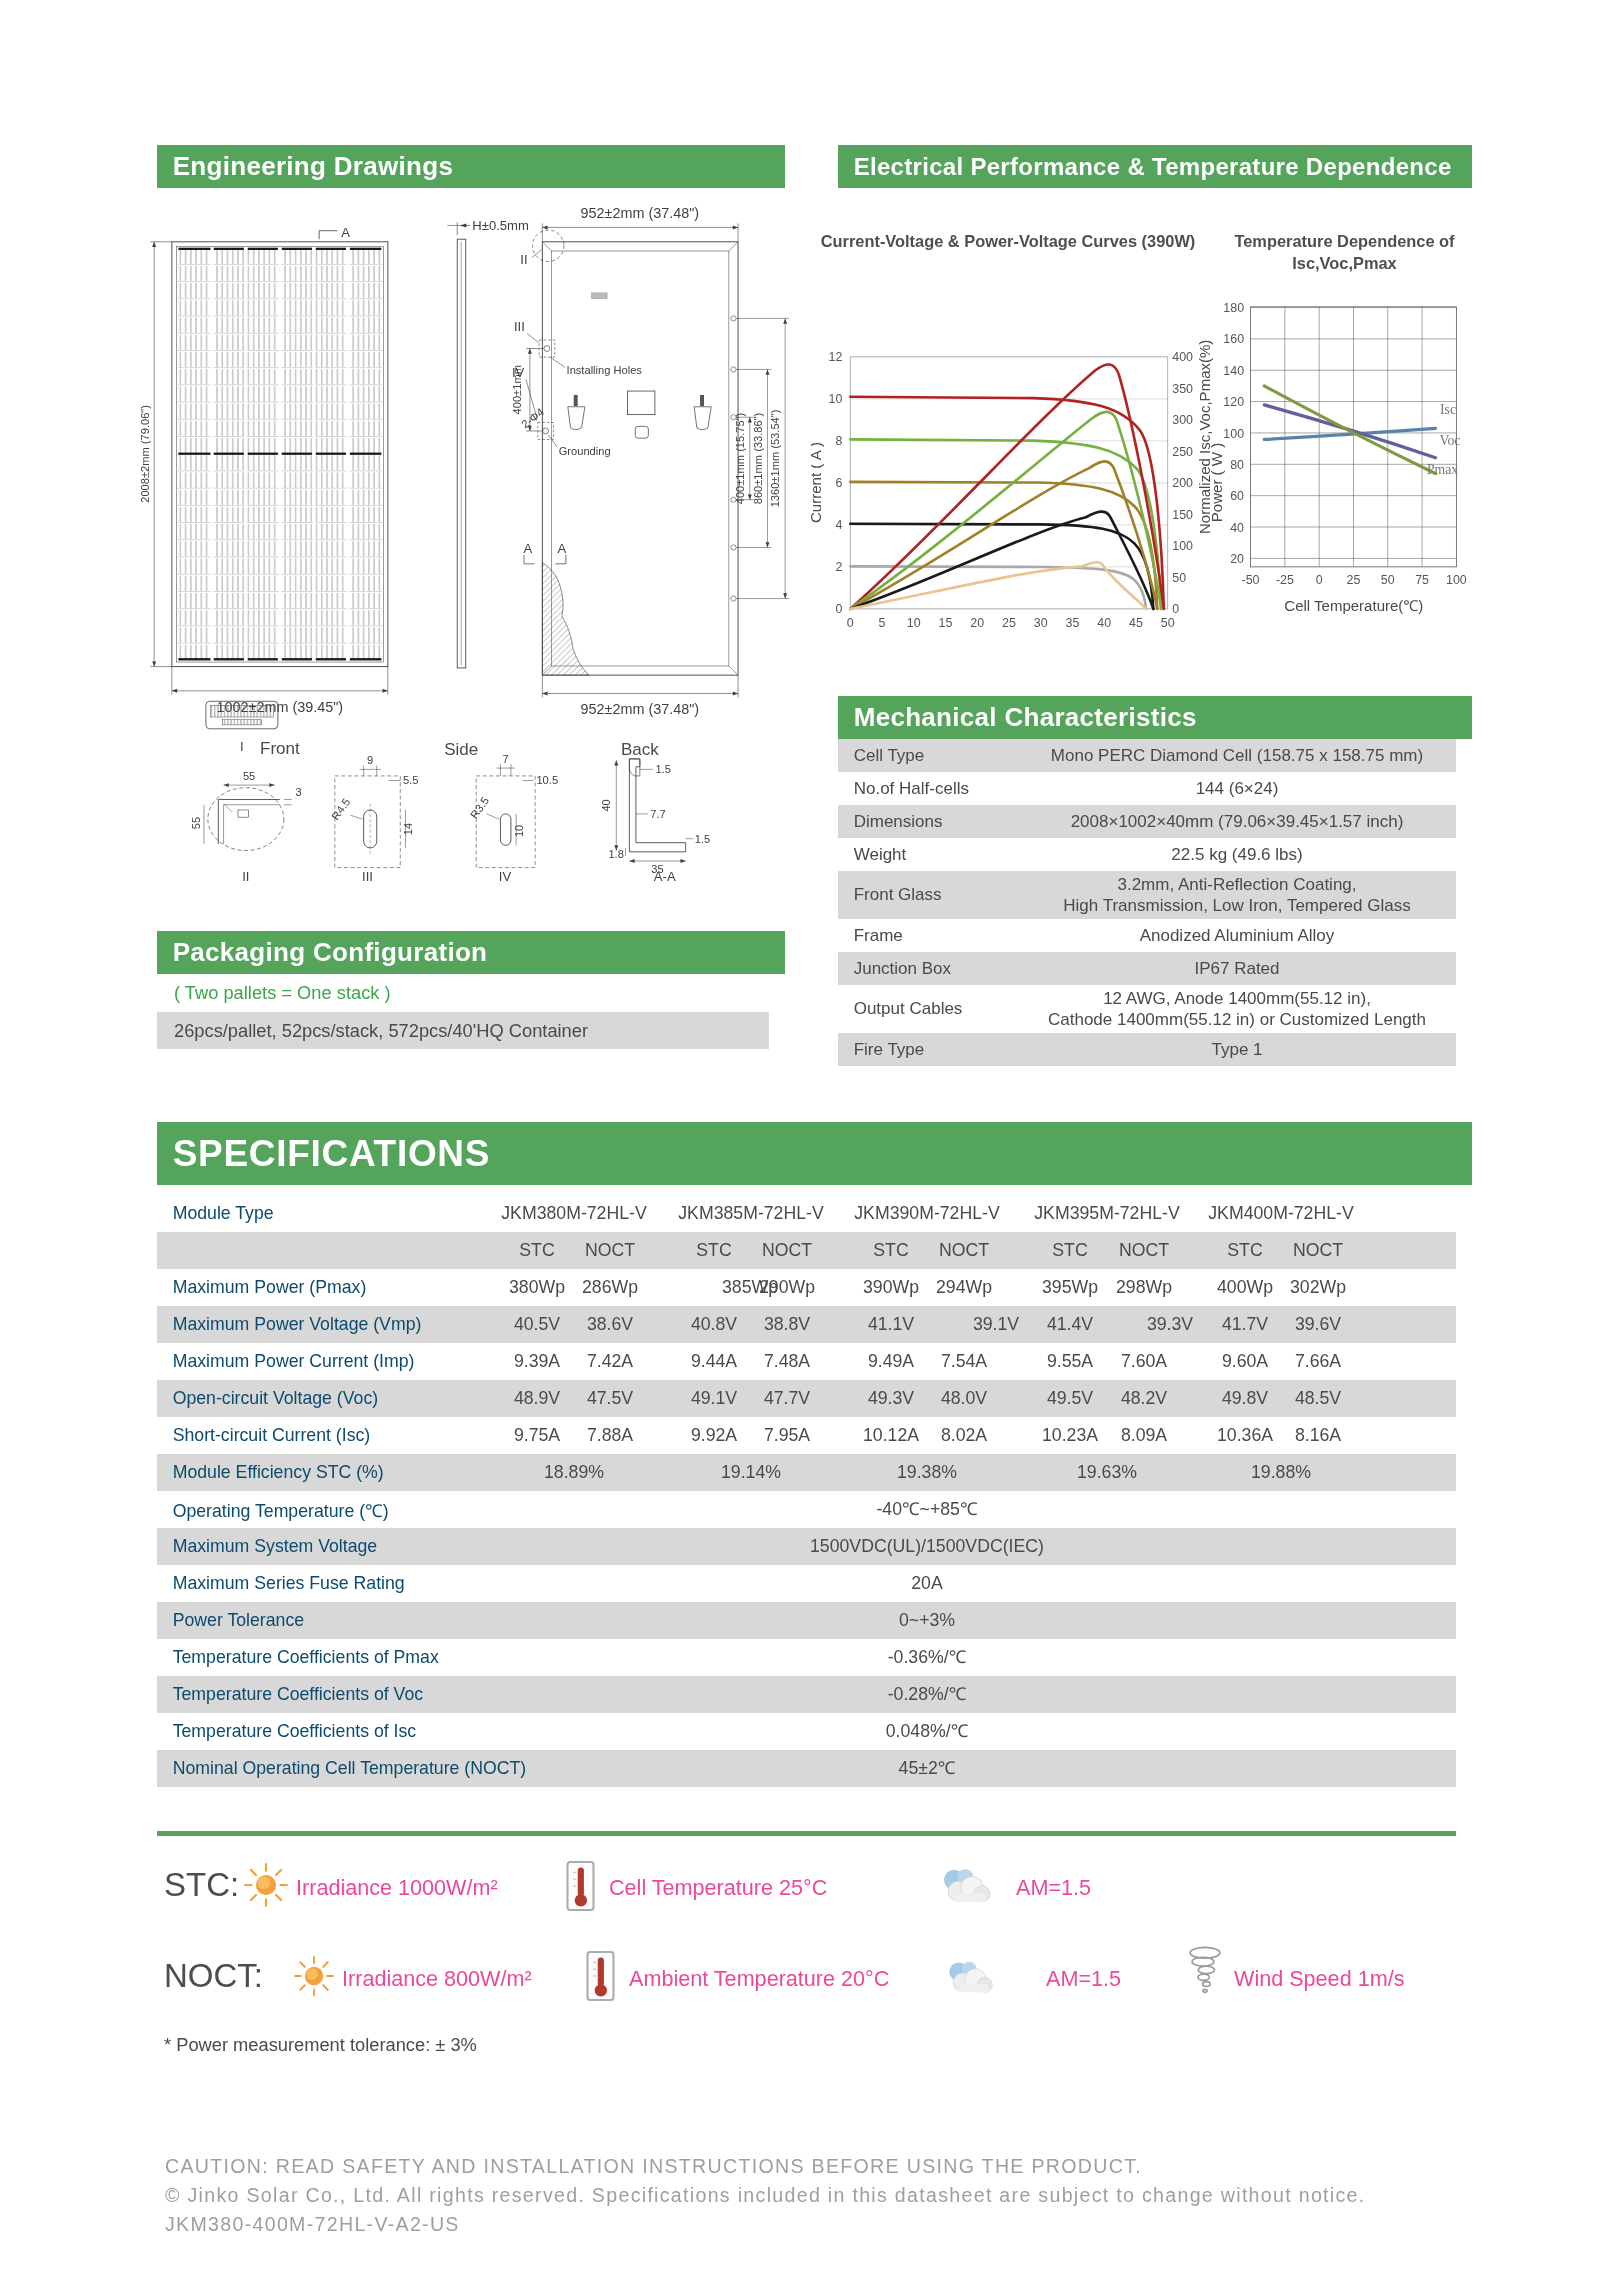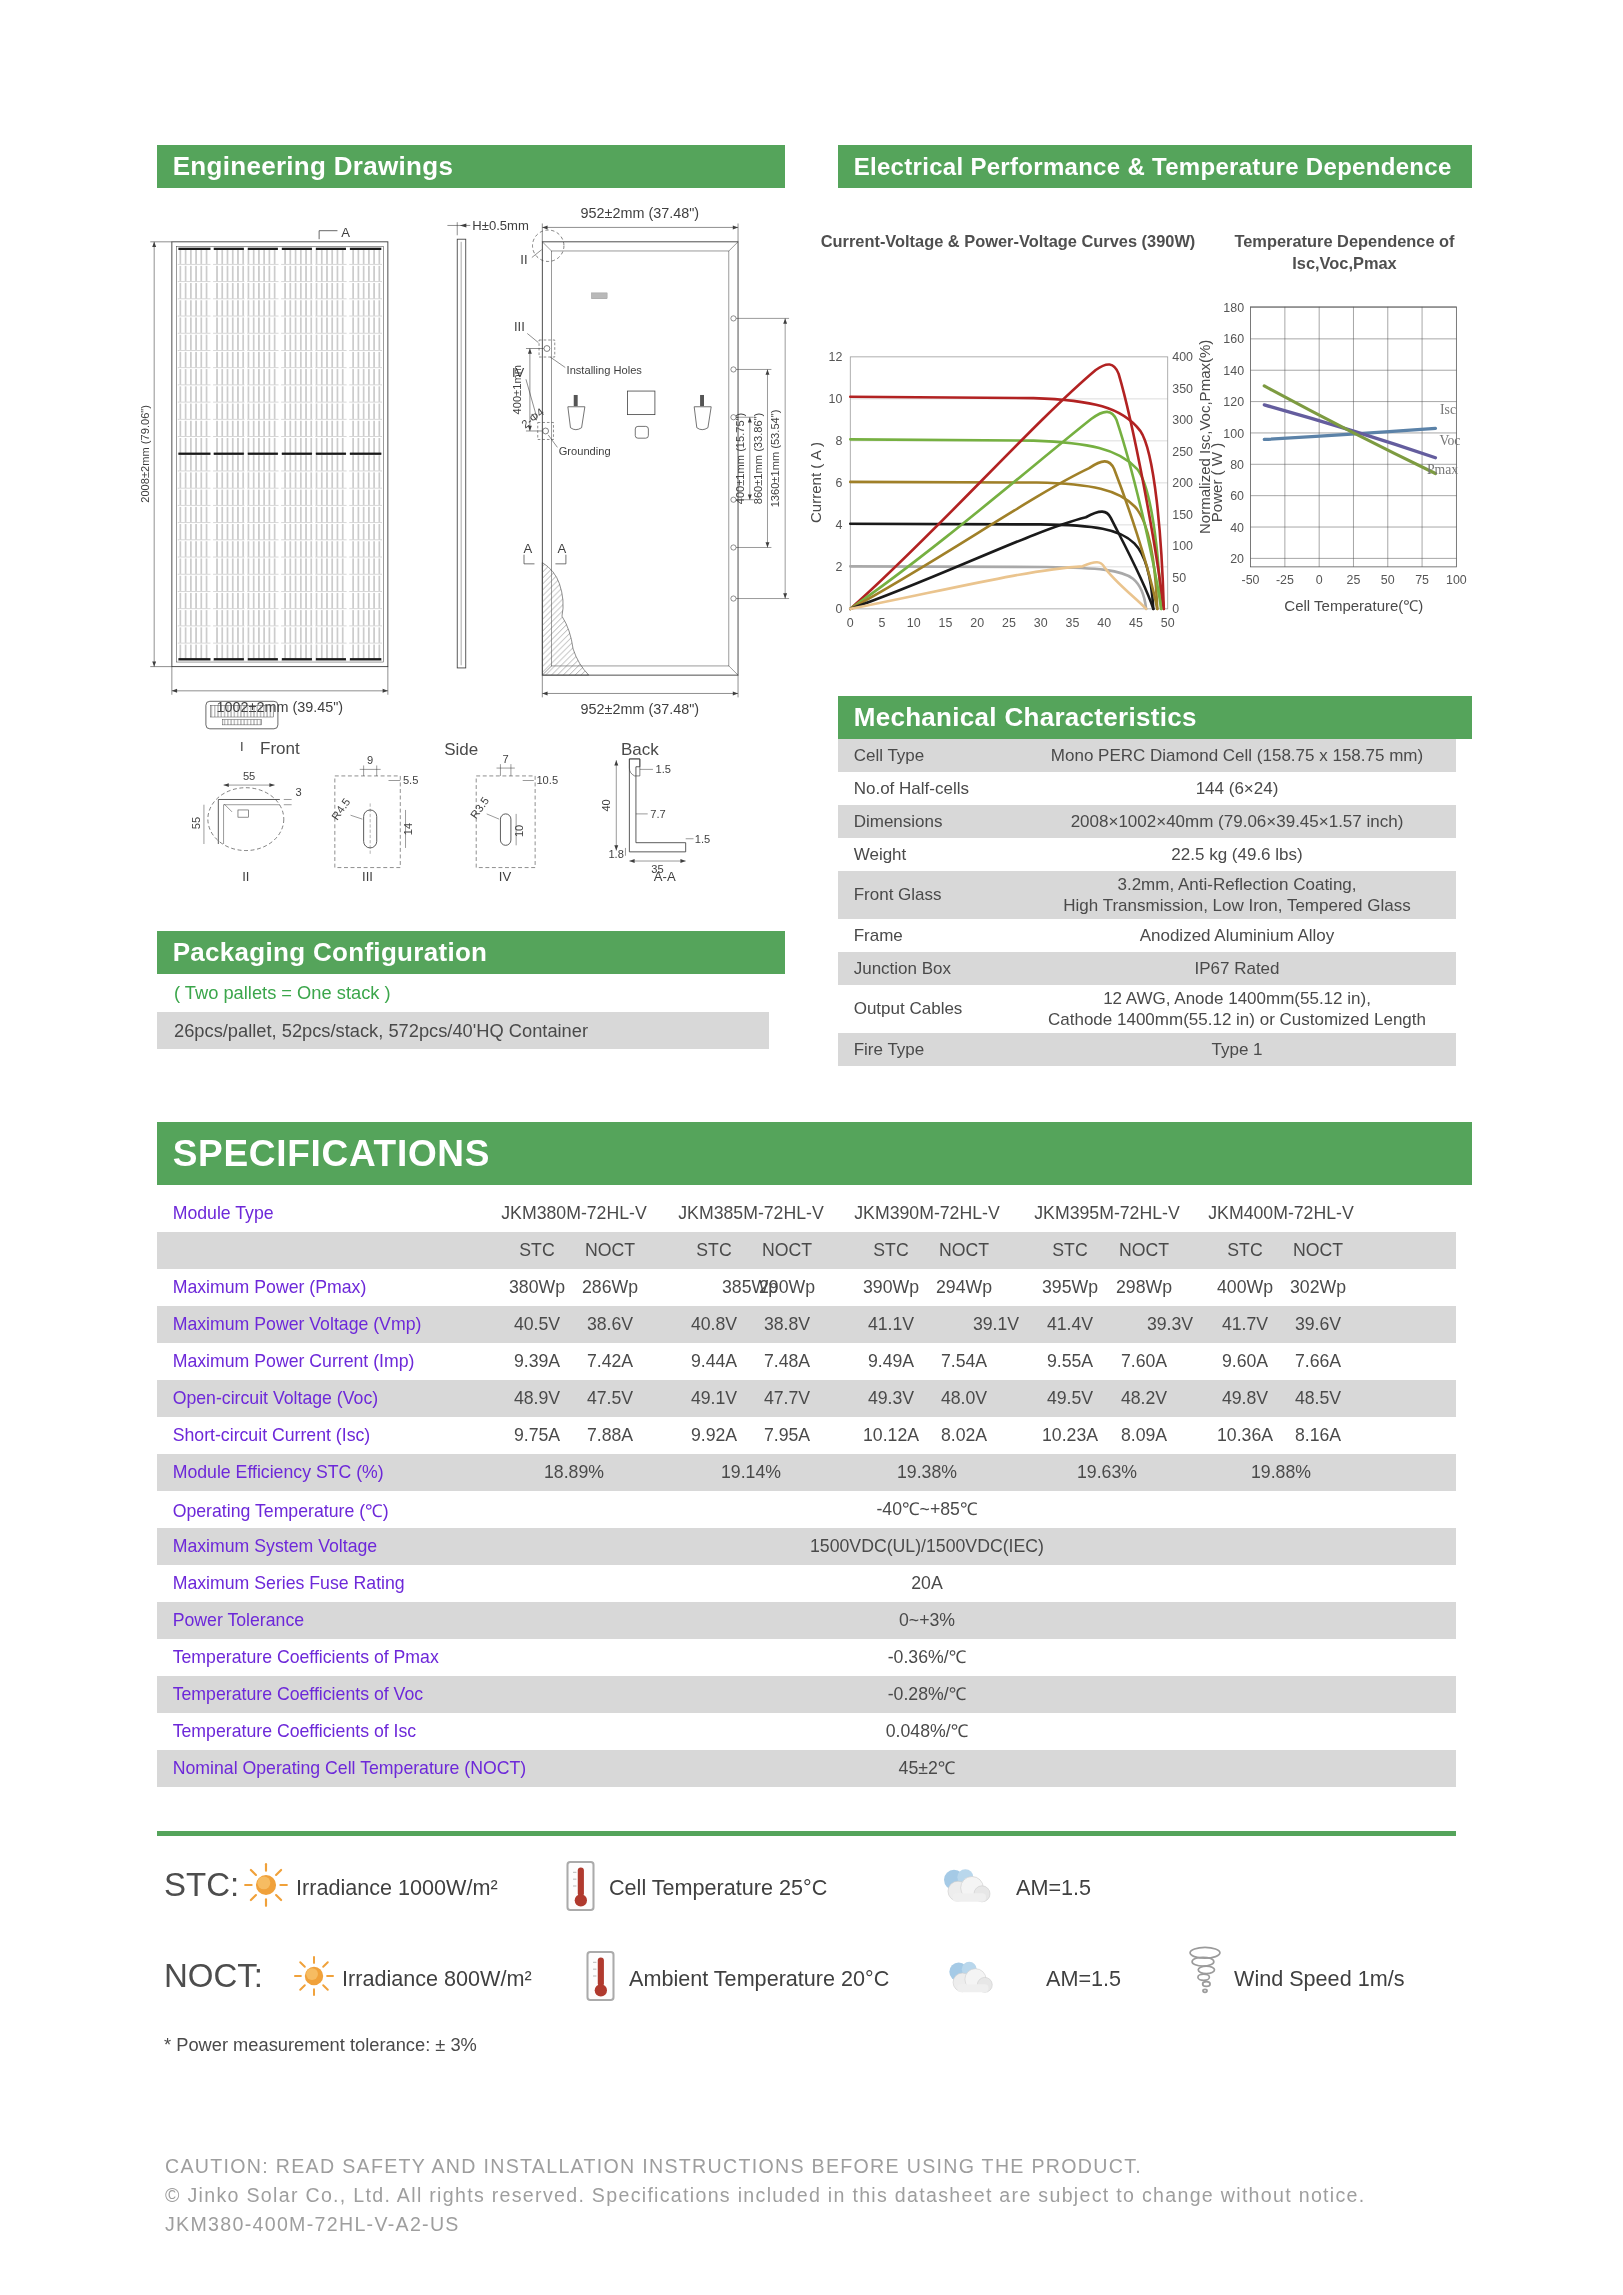--- a/index.html
+++ b/index.html
@@ -13,25 +13,25 @@
   .chart-title{position:absolute;text-align:center;font-weight:bold;font-size:16.4px;color:#4f4f4f;line-height:1.35;}
   
   .mech-row{position:relative;width:618px;}
   .mech-row.shade{background:#d8d8d8;}
   .mech-label{position:absolute;left:15.7px;top:0;bottom:0;display:flex;align-items:center;font-size:17px;color:#4a4a4a;}
   .mech-val{position:absolute;left:399px;top:50%;transform:translate(-50%,-50%);text-align:center;
             font-size:17px;color:#4a4a4a;line-height:1.25;white-space:nowrap;}
   
   .spec-row{position:relative;width:1299px;height:37px;}
   .spec-row.shade{background:#d8d8d8;}
-  .spec-label{position:absolute;left:15.7px;top:0;height:37px;display:flex;align-items:center;font-size:17.7px;color:#6d28d9;white-space:nowrap;}
+  .spec-label{position:absolute;left:15.7px;top:0;height:37px;display:flex;align-items:center;font-size:17.7px;color:#0c4a6e;white-space:nowrap;}
   .spec-cell{position:absolute;top:0;height:37px;line-height:37px;transform:translateX(-50%);
              font-size:17.7px;color:#4a4a4a;white-space:nowrap;}
   .cond-label{position:absolute;font-size:33px;color:#4d4d4d;}
-  .cond-text{position:absolute;font-size:21.6px;color:#404040;white-space:nowrap;}
+  .cond-text{position:absolute;font-size:21.6px;color:#ec4899;white-space:nowrap;}
   .note-text{position:absolute;font-size:18.3px;color:#4a4a4a;}
   .footer-line{position:absolute;font-size:19.6px;color:#9e9e9e;letter-spacing:1.3px;white-space:nowrap;}
   .gseparator{position:absolute;background:#55a45b;}
   svg text{font-family:"Liberation Sans",sans-serif;}
   .tick{font-size:19px;fill:#555;}
   .axlab{font-size:23px;fill:#4a4a4a;}
   .serlab{font-family:"Liberation Serif",serif;font-size:21px;fill:#777;}
   .engt{font-size:20px;fill:#3f3f3f;}
   .engd{font-size:17px;fill:#3f3f3f;}
   .engm{font-size:22px;fill:#3f3f3f;}

